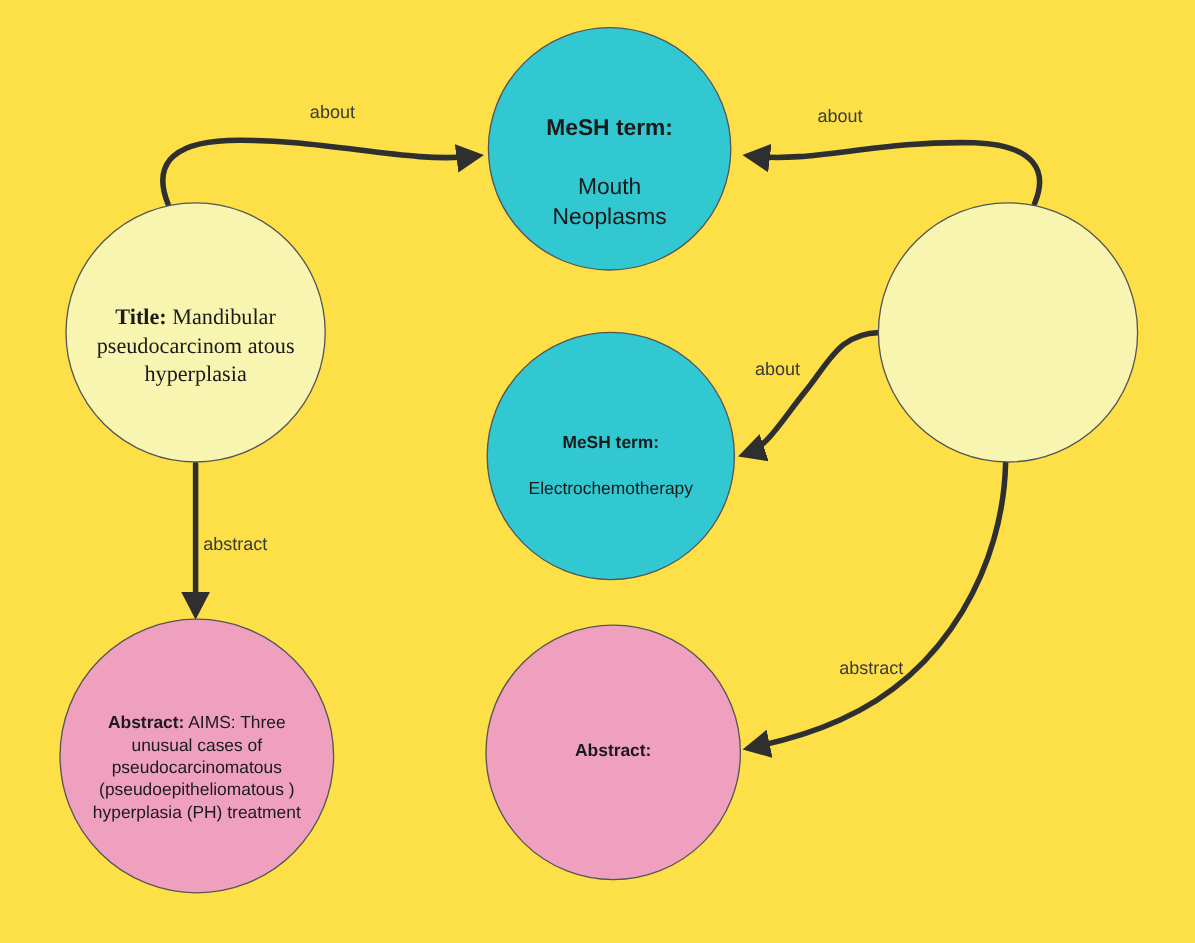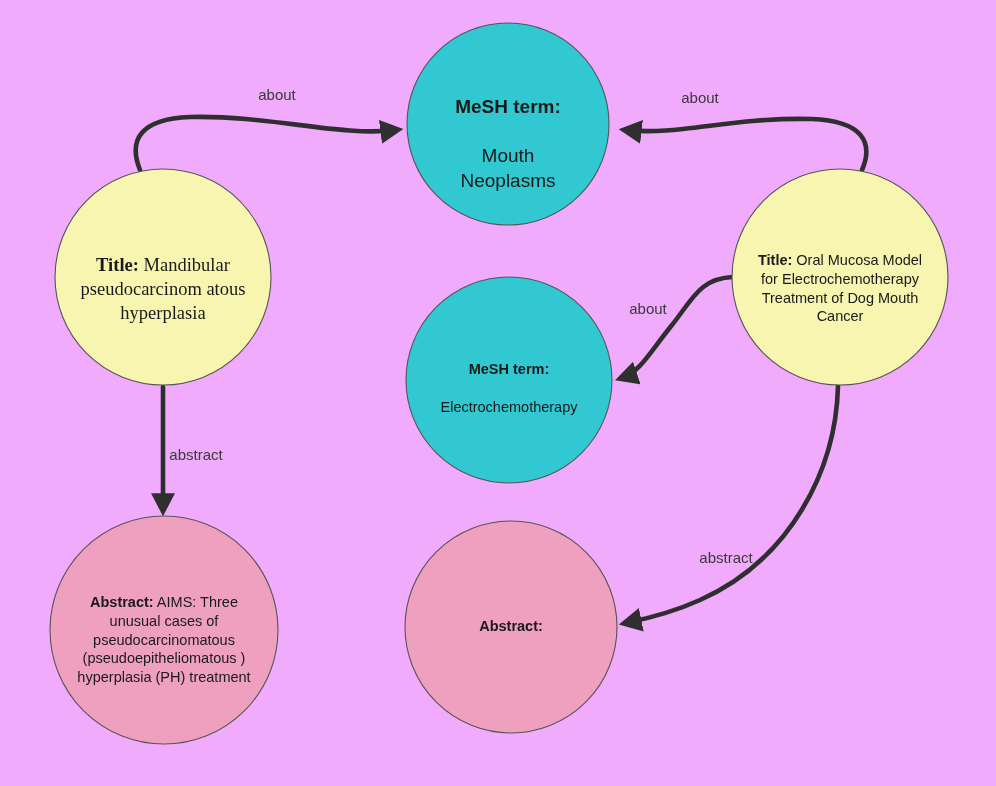--- a/index.html
+++ b/index.html
@@ -10,21 +10,21 @@
   body {
     width: 996px;
     height: 786px;
     font-family: "Liberation Sans", sans-serif;
     overflow: hidden;
   }
   #graph-canvas {
     position: relative;
     width: 996px;
     height: 786px;
-    background: #f0abfc;
+    background: #fde047;
   }
   svg.graph-svg {
     position: absolute;
     top: 0;
     left: 0;
     width: 996px;
     height: 786px;
   }
   .node-circle {
     stroke: #555555;
@@ -99,23 +99,20 @@
   <div class="node-label lbl-mesh-mouth" style="left:508px; top:132px;">
     <b>MeSH term:</b><br>
     <span>Mouth
 Neoplasms</span>
   </div>
 
   <div class="node-label lbl-title-left" style="left:163px; top:277px;">
     <b>Title:</b><span> Mandibular pseudocarcinom atous hyperplasia</span>
   </div>
 
-  <div class="node-label lbl-title-right" style="left:840px; top:279px;">
-    <b>Title:</b><span> Oral Mucosa Model for Electrochemotherapy Treatment of Dog Mouth Cancer</span>
-  </div>
 
   <div class="node-label lbl-mesh-ect" style="left:509px; top:379px;">
     <b>MeSH term:</b><br>
     <span>Electrochemotherapy</span>
   </div>
 
   <div class="node-label lbl-abs-left" style="left:164px; top:631px;">
     <b>Abstract:</b><span> AIMS: Three unusual cases of pseudocarcinomatous (pseudoepitheliomatous ) hyperplasia (PH) treatment</span>
   </div>
 

